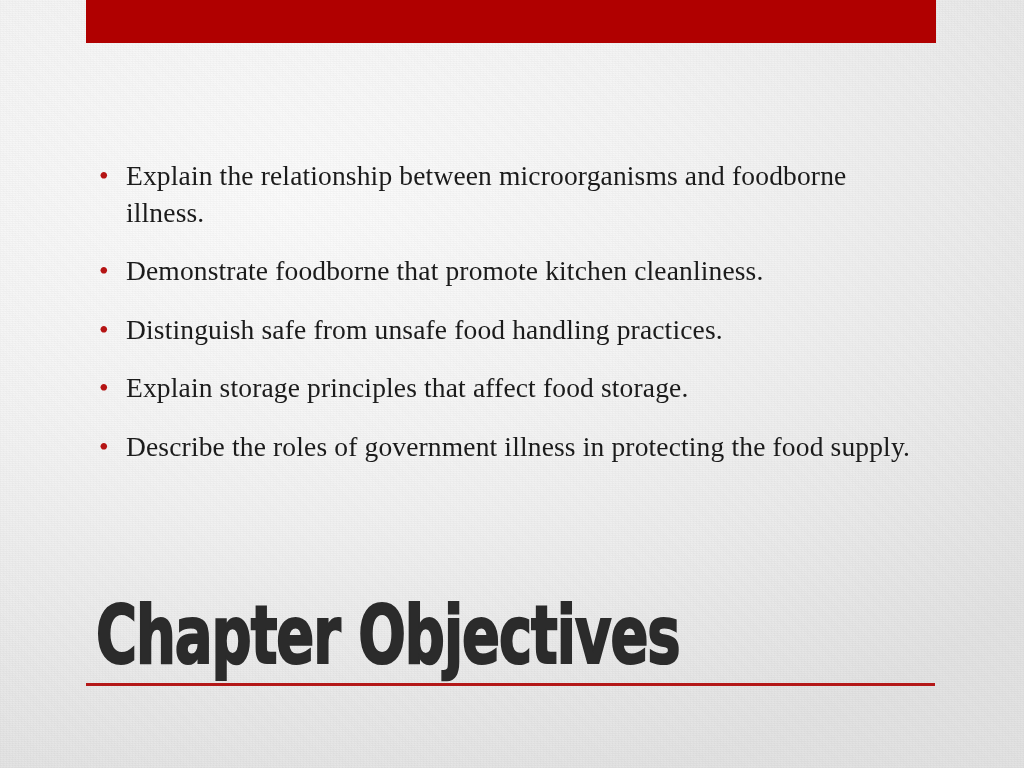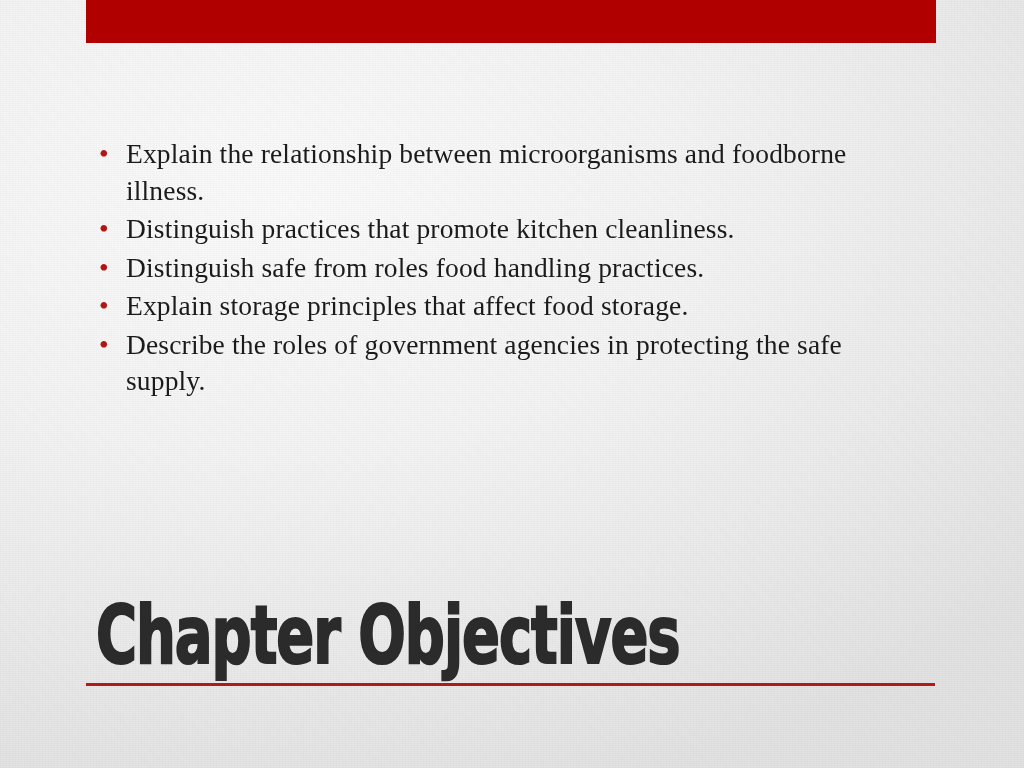--- a/index.html
+++ b/index.html
@@ -83,20 +83,21 @@
     left: 7px;
     top: 0;
     width: 16px;
     font-size: 27.5px;
     line-height: 1.33;
     color: #b51414;
     text-align: left;
   }
   .bullet-text {
     display: block;
+    margin-top: 22px;
   }
 
   
   #slide-title {
     position: absolute;
     left: 96px;
     top: 596px;
     margin: 0;
     font-family: "DejaVu Sans", sans-serif;
     font-size: 80px;
@@ -130,33 +131,33 @@
 
   <div id="top-accent-bar"></div>
 
   <ul id="objectives-list">
     <li class="bullet-row">
       <span class="bullet-marker">•</span>
       <span class="bullet-text">Explain the relationship between microorganisms and foodborne illness.</span>
     </li>
     <li class="bullet-row">
       <span class="bullet-marker">•</span>
-      <span class="bullet-text">Distinguish practices that promote kitchen cleanliness.</span>
+      <span class="bullet-text">Demonstrate foodborne that promote kitchen cleanliness.</span>
     </li>
     <li class="bullet-row">
       <span class="bullet-marker">•</span>
-      <span class="bullet-text">Distinguish safe from roles food handling practices.</span>
+      <span class="bullet-text">Distinguish safe from unsafe food handling practices.</span>
     </li>
     <li class="bullet-row">
       <span class="bullet-marker">•</span>
       <span class="bullet-text">Explain storage principles that affect food storage.</span>
     </li>
     <li class="bullet-row">
       <span class="bullet-marker">•</span>
-      <span class="bullet-text">Describe the roles of government agencies in protecting the safe supply.</span>
+      <span class="bullet-text">Describe the roles of government illness in protecting the food supply.</span>
     </li>
   </ul>
 
   <h1 id="slide-title">Chapter Objectives</h1>
 
   <div id="title-underline"></div>
 
 </div>
 
 </body></html>

